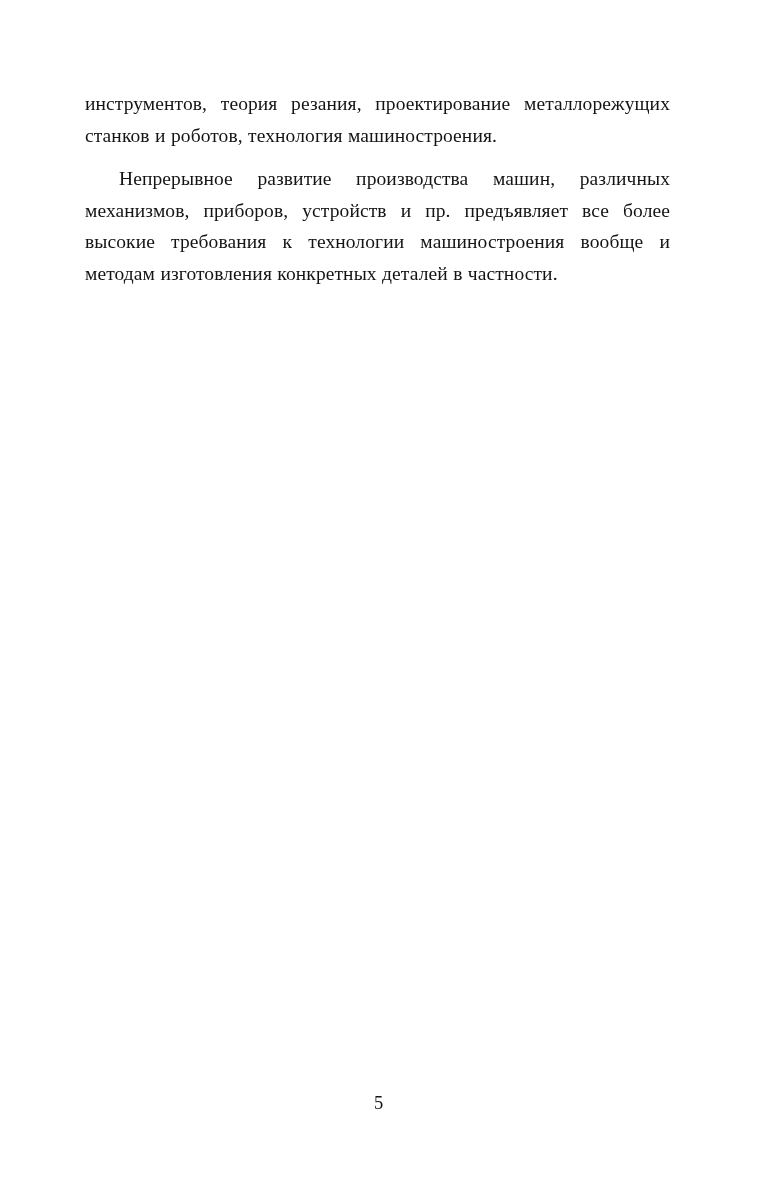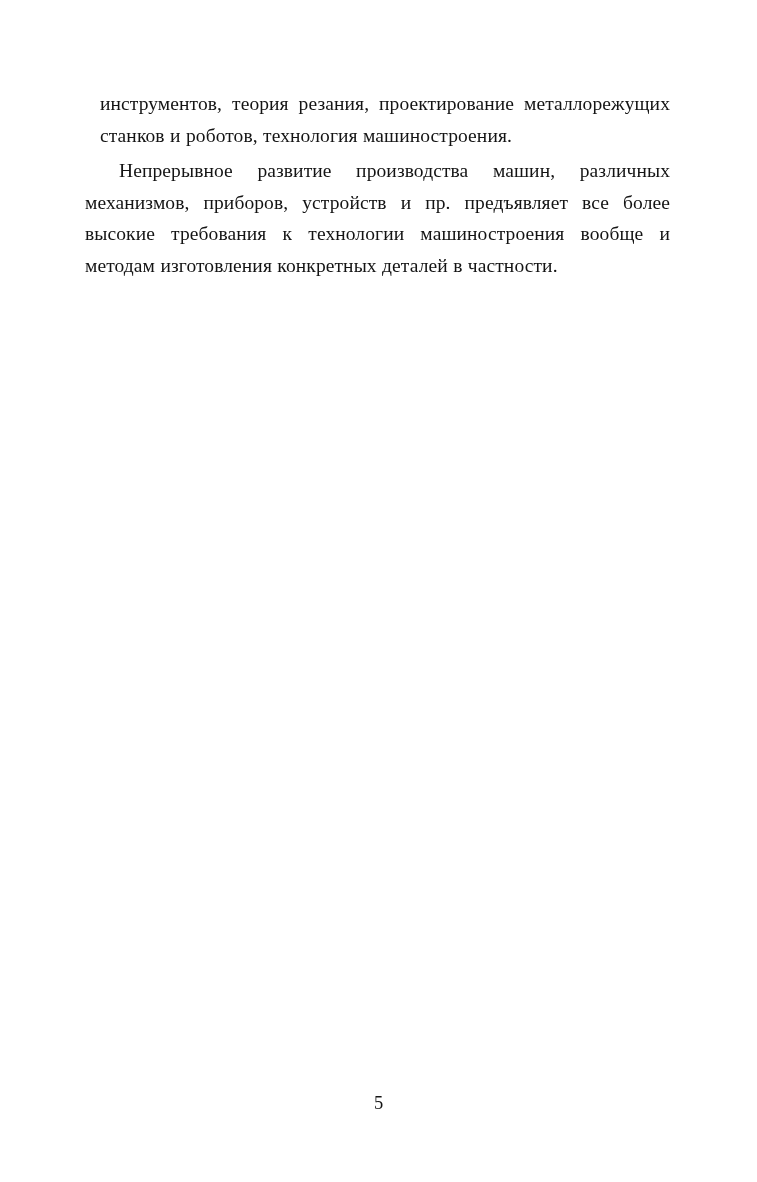--- a/index.html
+++ b/index.html
@@ -34,25 +34,24 @@
     font-size: 19.5px;
     line-height: 31.5px;
     text-align: justify;
     text-justify: inter-word;
     letter-spacing: 0.1px;
     word-spacing: 0.4px;
     hyphens: manual;
   }
   .para.first {
     text-indent: 0;
-    margin-left: 15px;
   }
   .para.indented {
     text-indent: 34px;
-    margin-top: 4px;
+    margin-top: 12px;
   }
   .page-number {
     position: absolute;
     left: 0;
     top: 1092px;
     width: 757px;
     text-align: center;
     font-size: 18.5px;
     line-height: 22px;
     color: #141414;

